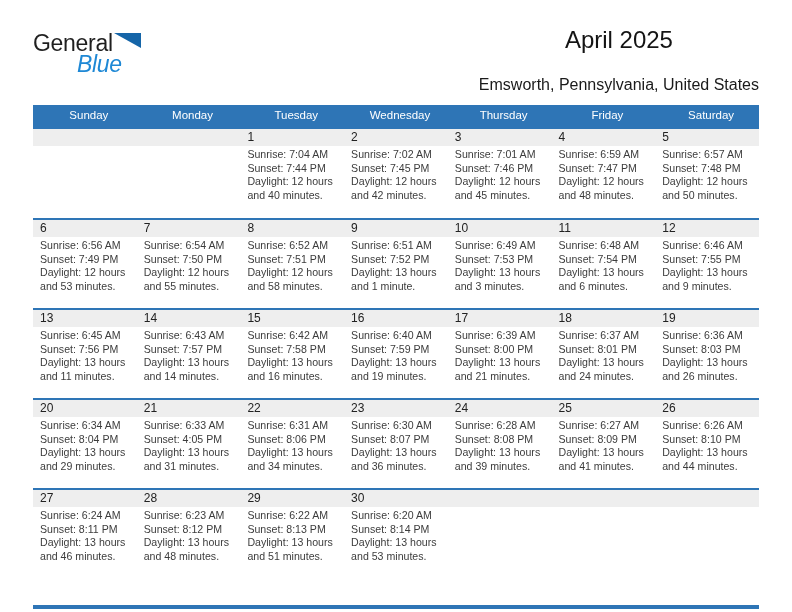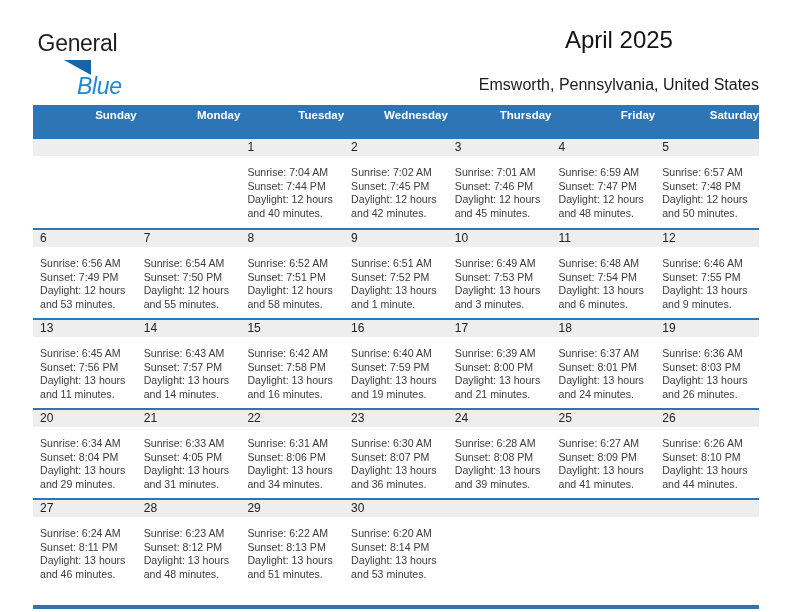--- a/index.html
+++ b/index.html
@@ -2,37 +2,37 @@
 <html><head>
 <meta charset="utf-8">
 <style>
   html,body { margin:0; padding:0; background:#ffffff; }
   body { width:792px; height:612px; font-family:"Liberation Sans", sans-serif; }
   .page { position:relative; width:792px; height:612px; overflow:hidden; background:#fff; }
 
   
   .hdr { position:absolute; top:26px; left:33px; right:33px; height:72px; }
   .logo { position:absolute; left:0; top:4px; }
-  .logo-top { display:flex; align-items:center;flex-direction:column; }
+  .logo-top { display:flex; align-items:flex-start; }
   .logo-general { font-size:23px; color:#1f1f1f; letter-spacing:-0.3px; }
   .logo-tri { margin:3px 0 0 1px; }
   .logo-blue { font-size:23px; margin:-6px 0 0 44px; letter-spacing:-0.3px;font-style:italic; }
   .titles { position:absolute; right:0; top:0; text-align:center; }
   .title { font-size:24px; color:#141414; }
   .subtitle { font-size:16px; color:#1a1a1a; margin-top:22px; }
 
   
   table.cal { position:absolute; top:105px; left:33px; width:726px; border-collapse:collapse; table-layout:fixed; }
-  .cal thead th { background:#2E75B6; color:#ffffff; font-weight:bold; font-size:11.5px;
-                  text-align:right; padding:4px 0 18px 8px; height:12px; }
+  .cal thead th { background:#2E75B6; color:#ffffff; font-weight:normal; font-size:11.5px;
+                  text-align:center; padding:4px 0 8px 8px; height:12px; }
   .cal tbody tr { height:90px; }
   .cal tbody tr.sep td { border-top:2px solid #2E75B6; }
   .cal td { padding:0; vertical-align:top; }
   .num-strip { background:#EEEEEE; height:15px; padding:1px 0 1px 7px; font-size:12px; color:#222222; }
-  .cell-body { padding:2px 3px 0 7px; font-size:10.6px; line-height:13.6px; color:#3c3c3c;margin-top:8px; }
+  .cell-body { padding:2px 3px 0 7px; font-size:10.6px; line-height:13.6px; color:#3c3c3c; }
 
   .footer-bar { position:absolute; left:33px; right:33px; bottom:3px; height:4px; background:#2E75B6; }
 </style>
 </head>
 <body>
 
 <div class="page">
 
   <div class="hdr">
     <div class="logo">

